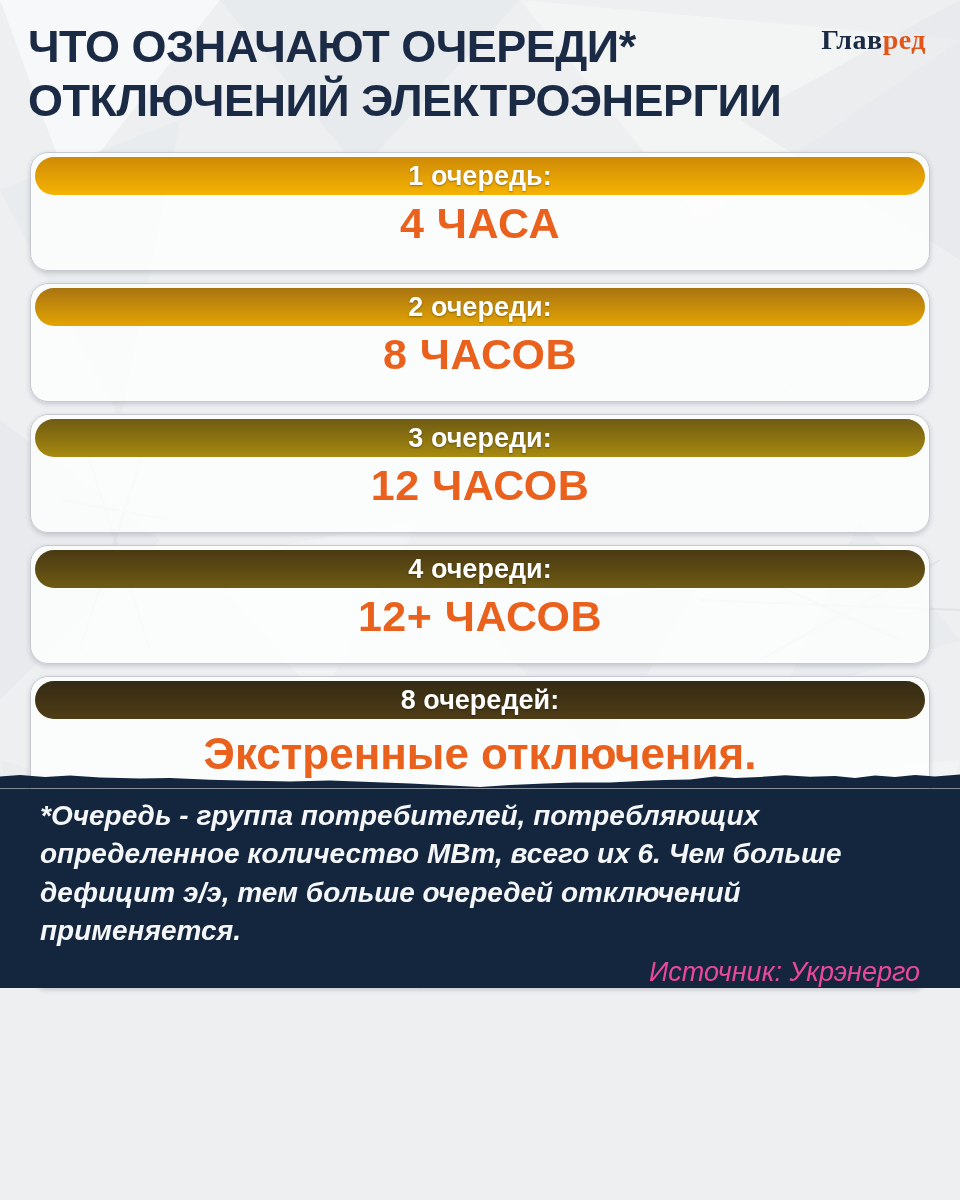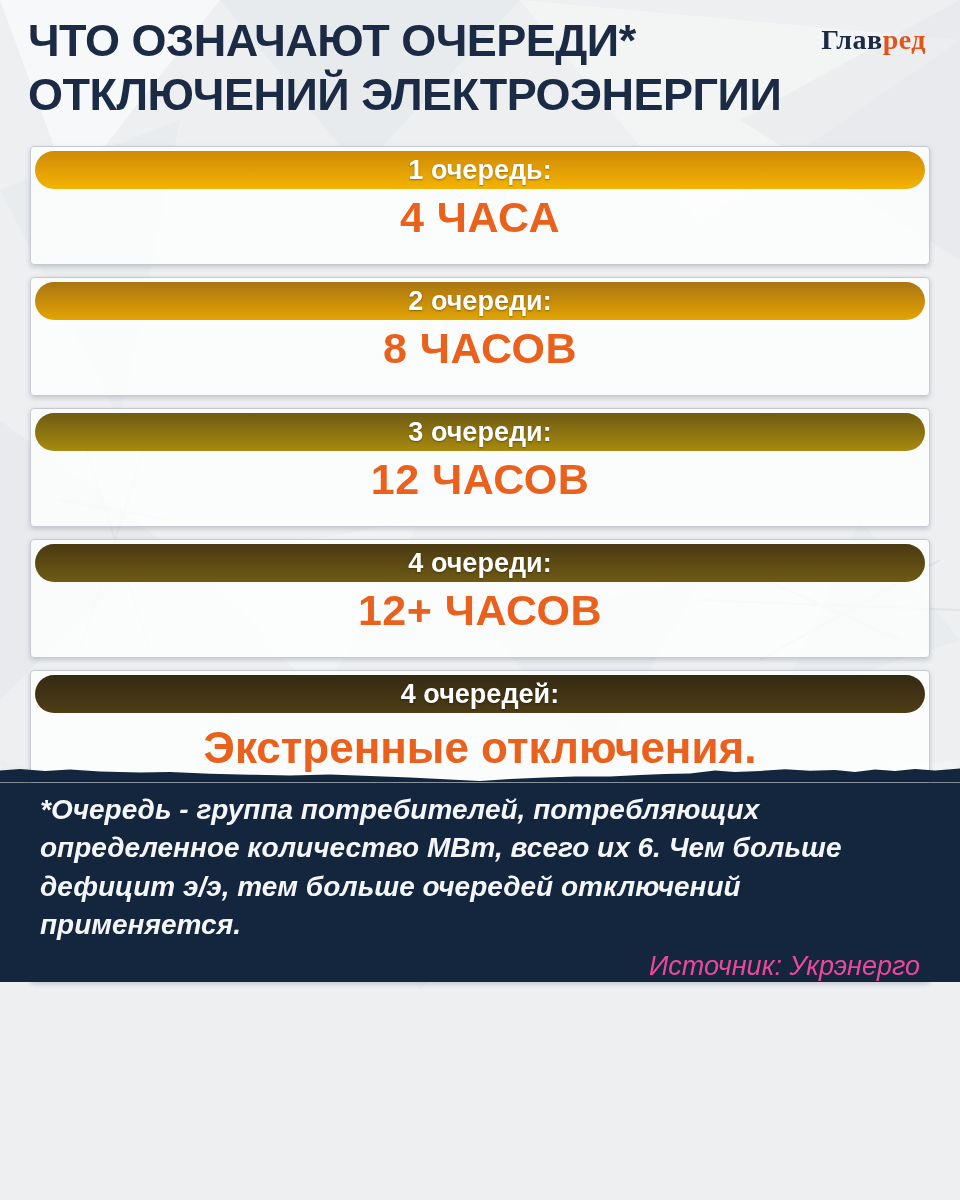--- a/index.html
+++ b/index.html
@@ -5,39 +5,39 @@
   html,body{margin:0;padding:0;}
   body{
     width:960px;height:1200px;position:relative;overflow:hidden;
     background:#eef0f2;
     font-family:"Liberation Sans", sans-serif;
   }
   .bg-texture{position:absolute;inset:0;z-index:0;pointer-events:none;}
   .content{position:relative;z-index:1;}
 
   
-  .header{padding:14px 28px 0 28px;position:relative;}
+  .header{padding:20px 28px 0 28px;position:relative;}
   .title{
     color:#1c2b45;font-weight:bold;font-size:45px;line-height:1.2;
     letter-spacing:-0.5px;margin:0;
   }
   .logo{
     position:absolute;top:24px;right:34px;
     font-family:"Liberation Serif", serif;font-weight:bold;font-size:28px;
     letter-spacing:0.5px;
   }
   .logo .p1{color:#1c2b45;}
   .logo .p2{color:#e2551a;}
 
   
   .cards{margin:24px 30px 0 30px;}
   .card{
     background:rgba(255,255,255,0.78);
     border:1px solid #c6cad0;
-    border-radius:4px;
+    border-radius:18px;
     box-shadow:0 2px 5px rgba(90,100,115,0.28);
     margin-bottom:12px;
     overflow:hidden;
   }
   .card-s{height:117px;}
   .card-l{height:148px;}
   .card-bar{
     margin:4px;height:38px;border-radius:19px;
     display:flex;align-items:center;justify-content:center;
     color:#ffffff;font-weight:bold;font-size:27px;
@@ -135,21 +135,21 @@
       <div class="card-bar" style="background: linear-gradient(rgb(74, 58, 18), rgb(111, 90, 20));">
         <span>4 очереди:</span>
       </div>
       <div class="card-body">
         <span>12+ ЧАСОВ</span>
       </div>
     </div>
 
     <div class="card card-l">
       <div class="card-bar" style="background: linear-gradient(rgb(52, 42, 19), rgb(78, 61, 22));">
-        <span>4 очередей:</span>
+        <span>8 очередей:</span>
       </div>
       <div class="card-body">
         <span>Экстренные отключения.</span>
         <span>Графики не работают</span>
       </div>
     </div>
 
     <div class="card card-l">
       <div class="card-bar" style="background: linear-gradient(rgb(16, 19, 25), rgb(29, 32, 41));">
         <span>6 очередей:</span>

